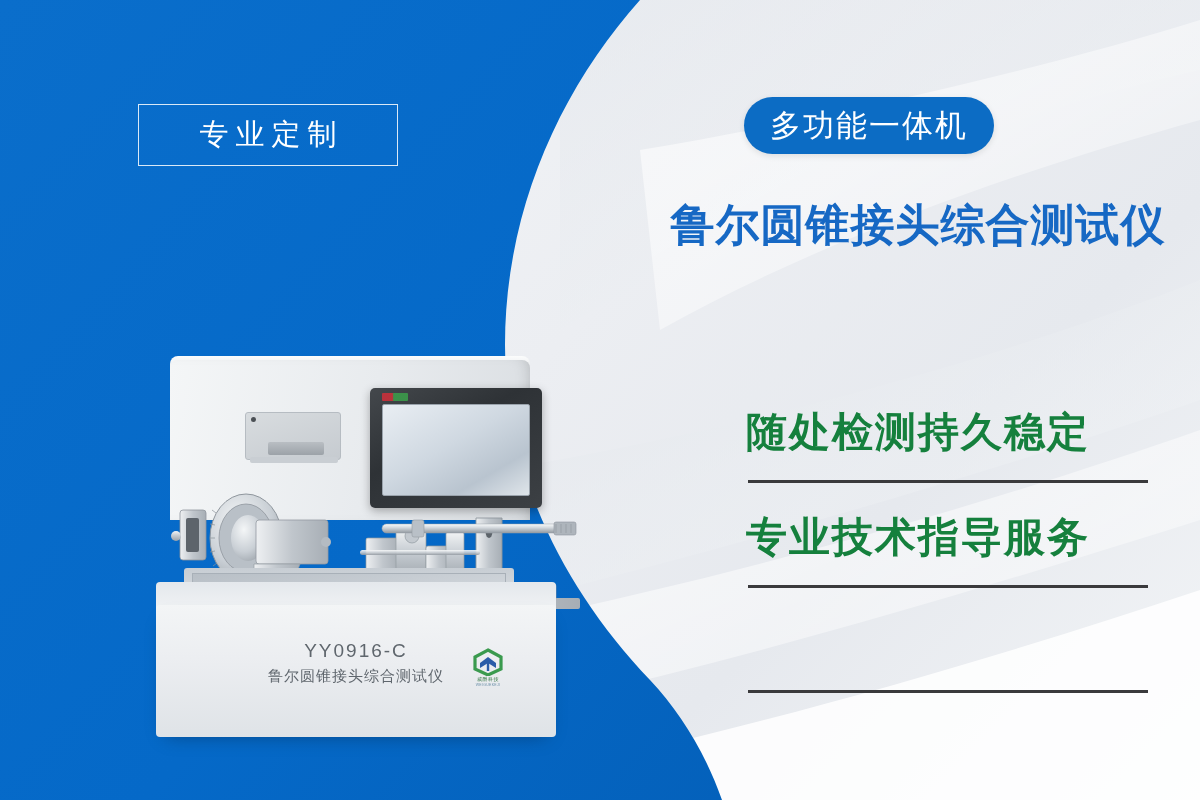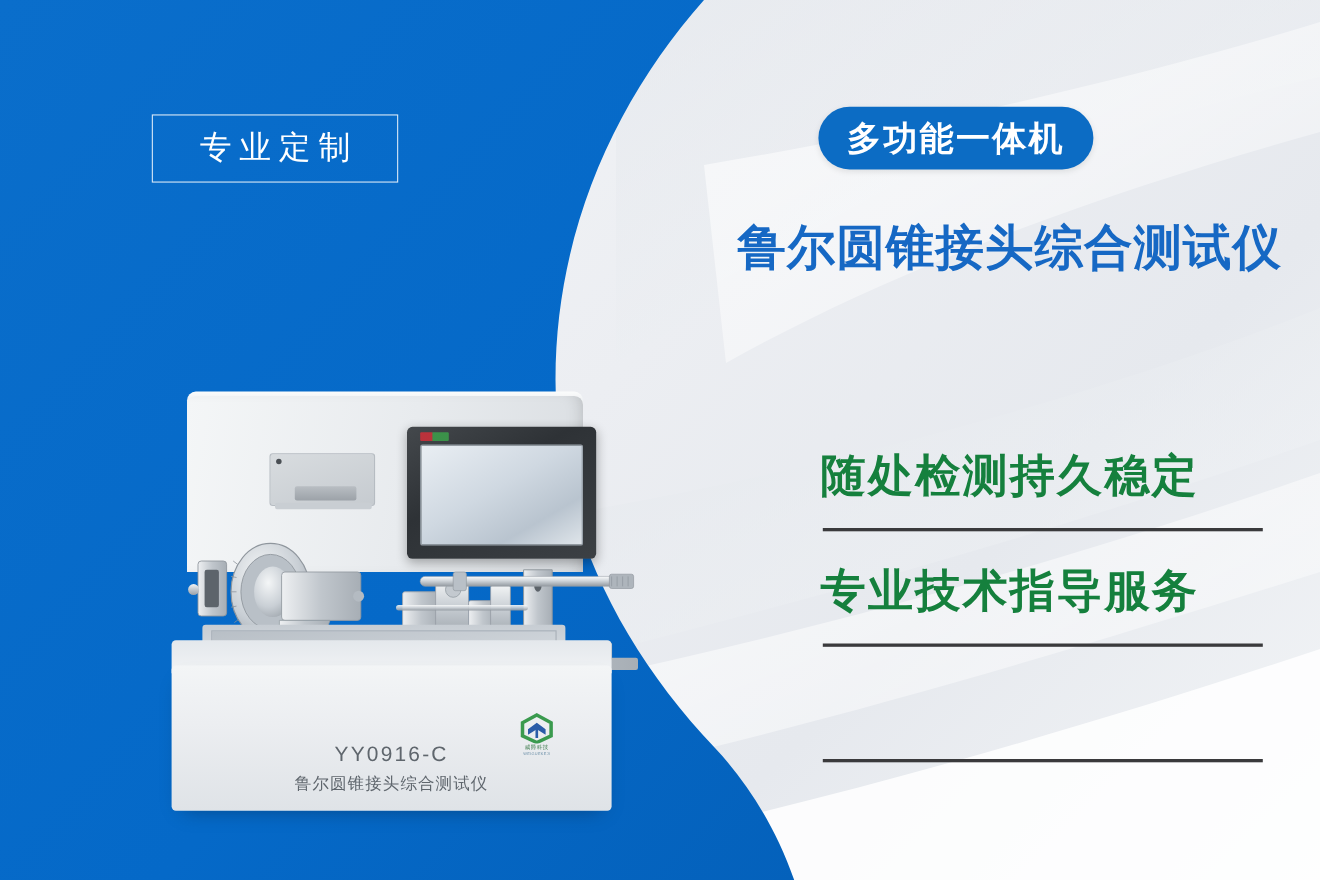--- a/index.html
+++ b/index.html
@@ -17,41 +17,41 @@
     position:absolute; inset:0;
     background:linear-gradient(135deg,#f5f7f9 0%,#eceef2 45%,#e6e9ee 70%,#f3f5f7 100%);
   }
   .bg-swoosh { position:absolute; inset:0; }
 
   .bg-blue { position:absolute; inset:0; }
 
   
   .custom-badge {
     position:absolute; left:138px; top:104px;
-    width:224px; height:62px;
+    width:260px; height:62px;
     border:1.5px solid rgba(255,255,255,.85);
     display:flex; align-items:center; justify-content:center;
   }
   .custom-badge span {
     color:#ffffff; font-size:29px; letter-spacing:7px;
     text-indent:7px; font-weight:400; white-space:nowrap;
   }
 
   
   .right-col { position:absolute; left:636px; top:0; width:564px; height:800px; }
 
   .pill {
     position:absolute; left:108px; top:97px;
     height:57px; padding:0 26px;
     background:#0c6cc4; border-radius:29px;
     display:flex; align-items:center; justify-content:center;
     box-shadow:0 2px 6px rgba(0,0,0,.10);
   }
   .pill span {
-    color:#fff; font-size:31px; font-weight:bold; letter-spacing:2px; white-space:nowrap;
+    color:#fff; font-size:31px; font-weight:normal; letter-spacing:2px; white-space:nowrap;
   }
 
   .headline {
     position:absolute; left:0px; top:196px; width:564px;
     text-align:center;
     color:#1668c4; font-size:44px; font-weight:bold;
     letter-spacing:1px; white-space:nowrap;
   }
 
   .features { position:absolute; left:110px; top:398px; width:412px; }
@@ -129,21 +129,21 @@
     position:absolute; left:34px; top:218px; width:330px; height:44px;
     background:linear-gradient(180deg,#c7cdd3,#e0e4e8);
     border-radius:3px;
   }
   .m-tray-inner {
     position:absolute; left:8px; top:5px; width:314px; height:34px;
     background:linear-gradient(170deg,#b8bfc6,#d6dbe0);
     border:1px solid #a8b0b8;
   }
 
-  .m-label { position:absolute; left:6px; top:290px; width:400px; text-align:center;margin-top:36px; }
+  .m-label { position:absolute; left:6px; top:290px; width:400px; text-align:center; }
   .m-model {
     color:#5f666d; font-size:19px; letter-spacing:2px; font-weight:400;
   }
   .m-name {
     color:#5f666d; font-size:15px; letter-spacing:1px; margin-top:5px;
   }
 
   .m-logo { position:absolute; left:318px; top:298px; width:40px; height:42px; }
   .m-logo-text {
     position:absolute; left:0; top:28px; width:40px; text-align:center;

